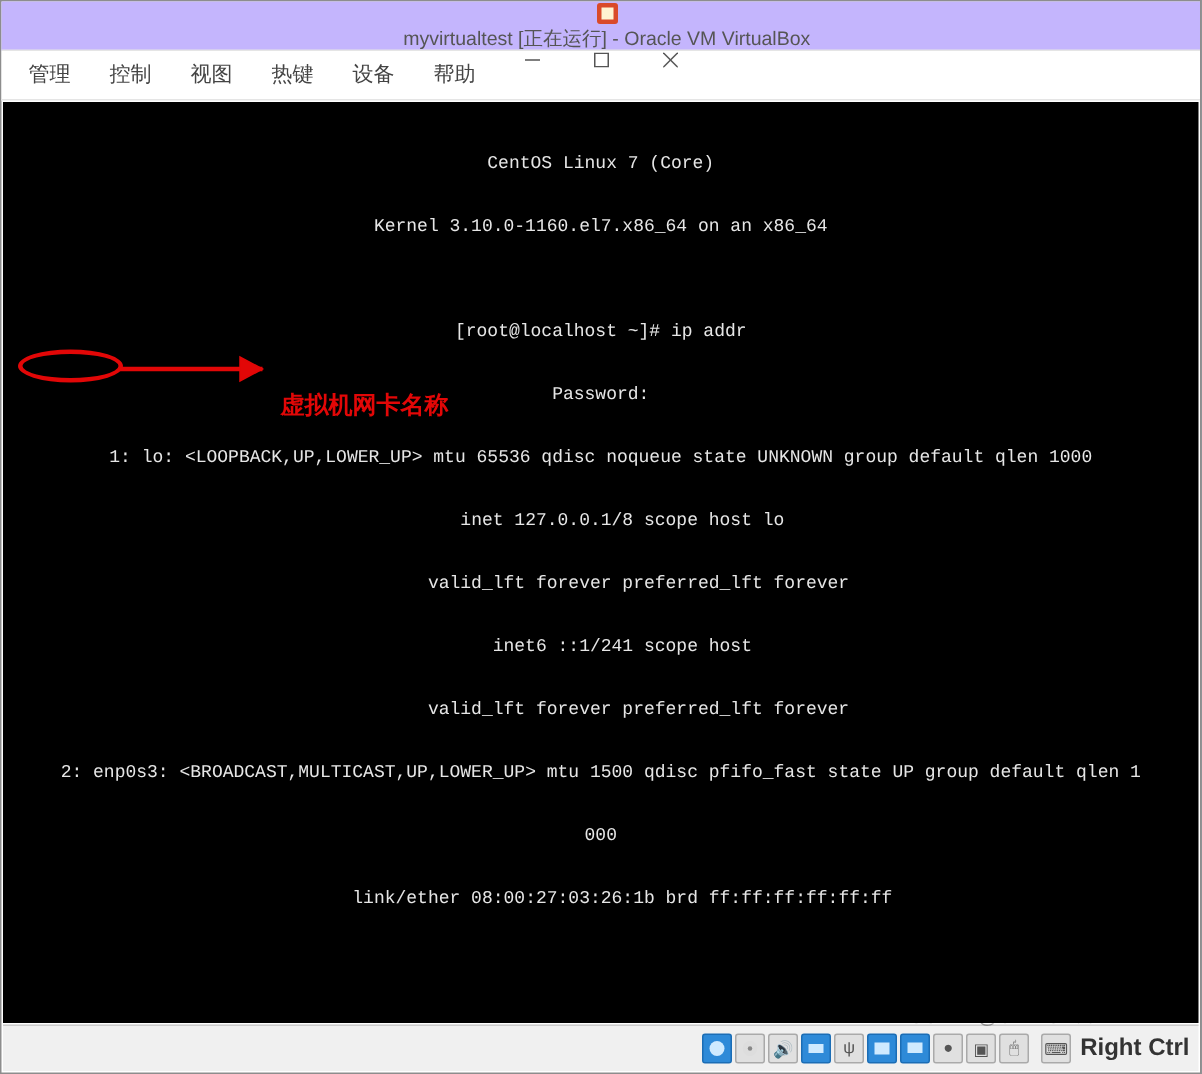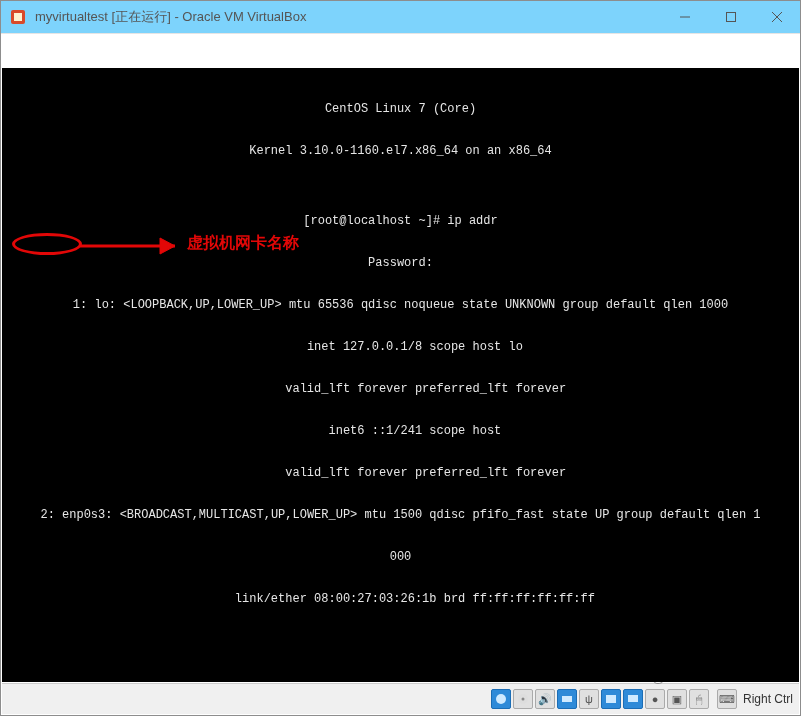--- a/index.html
+++ b/index.html
@@ -1,43 +1,43 @@
 <!DOCTYPE html>
 <html><head>
 <meta charset="utf-8">
 <style>
   * { margin: 0; padding: 0; box-sizing: border-box; }
   body { width: 801px; height: 716px; background: #d9e3ec; font-family: "Segoe UI", Tahoma, sans-serif; position: relative; overflow: hidden; }
 
   .window { position: absolute; left: 0; top: 0; width: 801px; height: 716px; background: #fff; border: 1px solid #8d8d8d; }
 
-  .titlebar { height: 33px; display: flex; align-items: center; background: #7dd3fc; border-bottom: 1px solid #e5e5e5; }
+  .titlebar { height: 33px; display: flex; align-items: center; background: #c4b5fd; border-bottom: 1px solid #e5e5e5; flex-direction: column; }
   .titlebar .appicon { width: 18px; height: 18px; margin-left: 8px; display:flex; align-items:center; justify-content:center; }
   .titlebar .title { margin-left: 8px; font-size: 13px; color: #555; flex: 1; white-space: nowrap; }
   .titlebtns { display: flex; height: 100%; }
   .titlebtn { width: 46px; display: flex; align-items: center; justify-content: center; color: #555; }
   .titlebtn svg { stroke: #555; }
 
   .menubar { height: 33px; display: flex; align-items: center; padding-left: 18px; gap: 26px; background: #fff; border-bottom: 1px solid #e5e5e5; }
   .menubar span { font-size: 14px; color: #444; }
 
   .term { position: absolute; left: 1px; top: 67px; right: 1px; bottom: 33px; background: #000; color: #e6e6e6; font-family: "Consolas","Courier New",monospace; font-size: 12px; line-height: 14px; padding: 6px 3px; white-space: pre; overflow: hidden; }
   .term .line { white-space: pre; text-align: center; }
   .term .highlight-circle { position: absolute; border: 3px solid #e20707; border-radius: 50%; }
 
-  .annot { position: absolute; color: #e20707; font-family: "SimSun","Microsoft YaHei",sans-serif; font-size: 16px; font-weight: bold; }
+  .annot { position: absolute; color: #e20707; font-family: "SimSun","Microsoft YaHei",sans-serif; font-size: 16px; font-weight: bold; margin-top: 28px; }
   .arrow { position: absolute; }
   .arrow line, .arrow path { stroke: #e20707; }
 
   .statusbar { position: absolute; left: 1px; right: 1px; bottom: 1px; height: 31px; background: #f0f0f0; border-top: 1px solid #ccc; display: flex; align-items: center; justify-content: flex-end; padding: 0 6px; }
   .status-icons { display: flex; gap: 2px; align-items: center; }
   .sicon { width: 20px; height: 20px; background: #e0e0e0; border: 1px solid #aaa; border-radius: 2px; display:flex; align-items:center; justify-content:center; font-size:11px; color:#555; }
   .sicon.blue { background:#2e8ad8; border-color:#1b6db5; }
   .status-right { display:flex; align-items:center; gap:6px; margin-left:8px; }
-  .rightctrl { font-size:12px; color:#333; }
+  .rightctrl { font-size:16px; color:#333;font-weight:bold; }
 
   .watermark { position:absolute; right: 60px; bottom: 30px; color:#000000; opacity: .35; font-size: 14px; letter-spacing: .5px; pointer-events: none; }
 </style>
 </head>
 <body>
 
 <div class="window">
 
   <div class="titlebar">
     <span class="appicon">
@@ -60,20 +60,28 @@
         </div>
       <div class="titlebtn">
           <svg width="10" height="10">
             <line x1="0" y1="0" x2="10" y2="10" stroke-width="1"></line>
             <line x1="10" y1="0" x2="0" y2="10" stroke-width="1"></line>
           </svg>
         </div>
     </div>
   </div>
 
+  <div class="menubar">
+    <span>管理</span>
+    <span>控制</span>
+    <span>视图</span>
+    <span>热键</span>
+    <span>设备</span>
+    <span>帮助</span>
+  </div>
 
   <div class="term">
     <div class="line">CentOS Linux 7 (Core)</div>
     <div class="line">Kernel 3.10.0-1160.el7.x86_64 on an x86_64</div>
     <div class="line"></div>
     <div class="line">[root@localhost ~]# ip addr</div>
     <div class="line">Password:</div>
     <div class="line">1: lo: &lt;LOOPBACK,UP,LOWER_UP&gt; mtu 65536 qdisc noqueue state UNKNOWN group default qlen 1000</div>
     <div class="line">    inet 127.0.0.1/8 scope host lo</div>
     <div class="line">       valid_lft forever preferred_lft forever</div>

